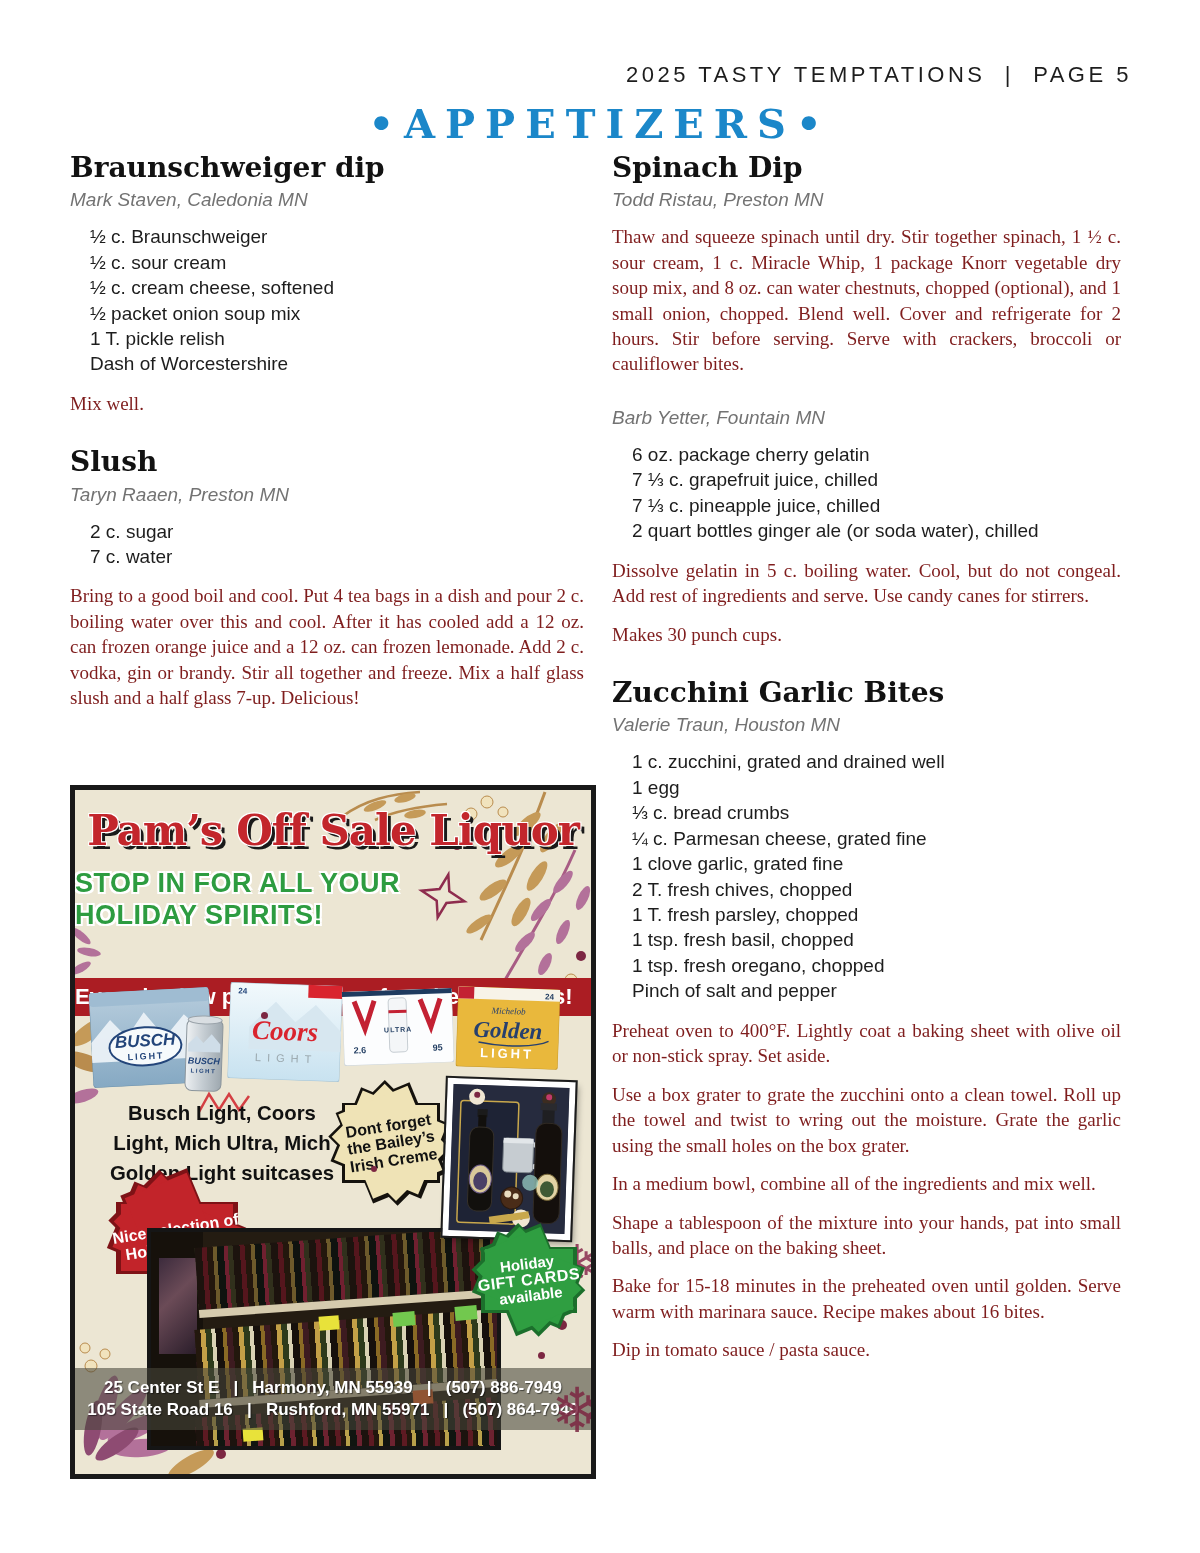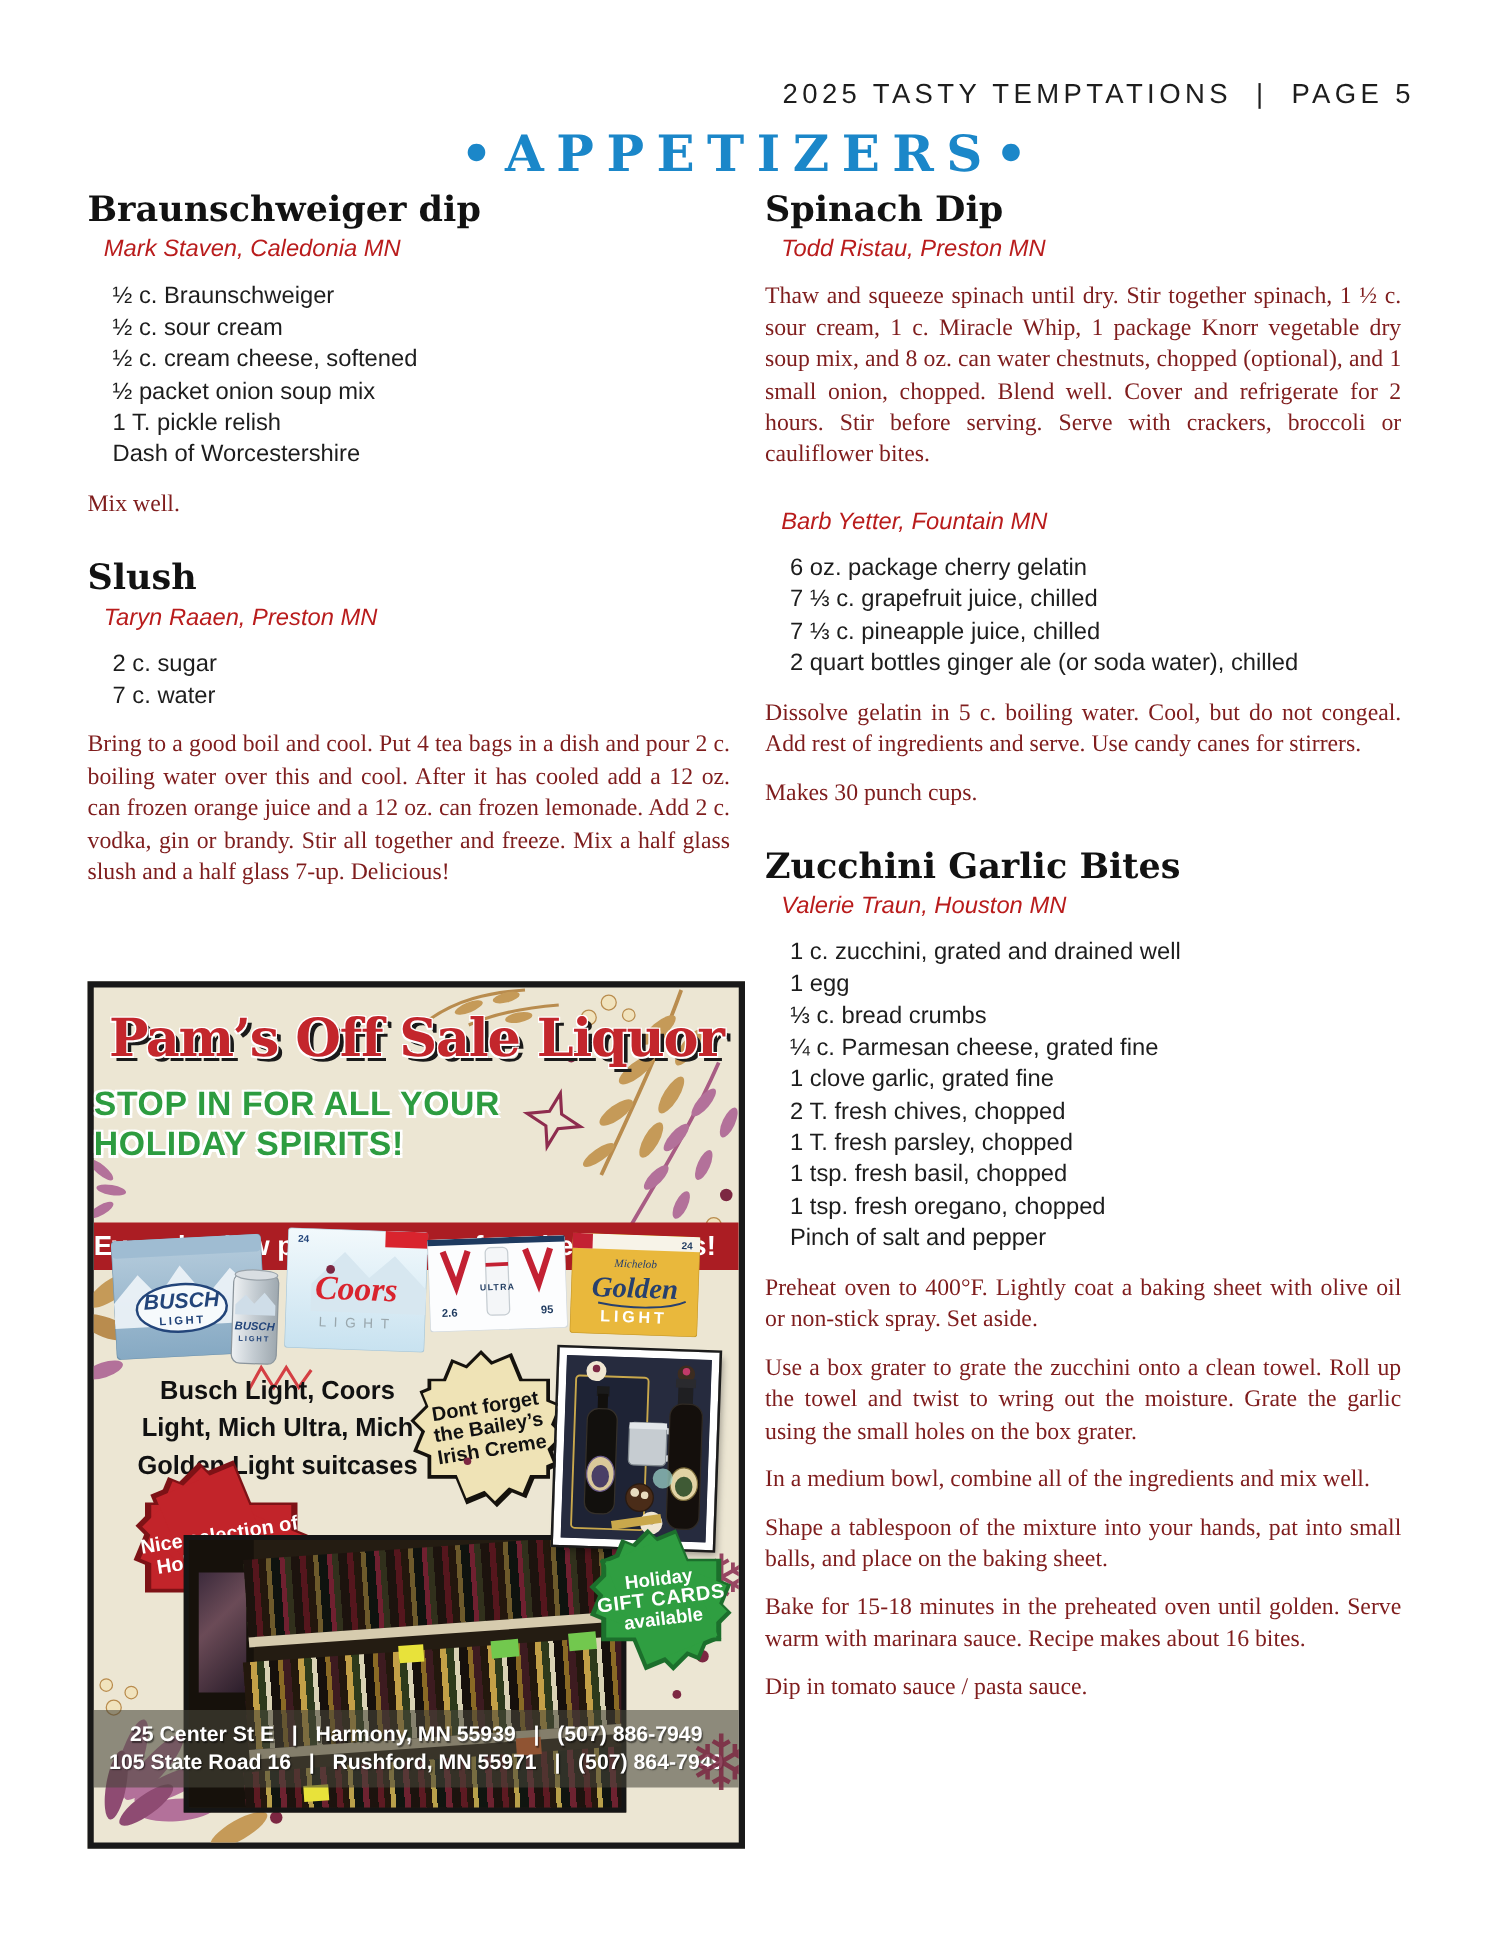--- a/index.html
+++ b/index.html
@@ -12,21 +12,21 @@
      font-family:"DejaVu Serif",serif;font-weight:bold;font-size:40px;letter-spacing:10px;color:#1b87c9;}
 
   
   .col{position:absolute;top:152px;}
   .col-left{left:70px;width:526px;}
   .col-right{left:612px;width:521px;}
 
   .recipe{margin:0;}
   .recipe + .recipe{margin-top:30px;}
   .r-title{font-family:"DejaVu Serif",serif;font-weight:bold;font-size:28px;color:#121212;margin:0 0 5px 0;line-height:1.15;}
-  .r-author{font-style:italic;font-size:19px;color:#b91c1c;margin:0 0 13px 13px;}
+  .r-author{font-style:italic;font-size:19px;color:#737373;margin:0 0 13px 0;}
   .ingredients{list-style:none;margin:0 0 14px 0;padding:0 0 0 20px;font-size:19px;line-height:1.34;color:#1d1d1d;}
   .step{font-size:19px;line-height:1.34;margin:0 12px 13px 0;text-align:justify;color:#7f1d1d;font-family:Liberation Serif, serif;}
   .step:last-child{margin-bottom:0;}
 
   
   .ad{position:relative;margin-top:74px;width:516px;height:684px;border:5px solid #191919;background:#ece6d3;overflow:hidden;}
   .deco{position:absolute;pointer-events:none;}
   .deco-top{top:0;left:0;}
   .deco-bl{left:-4px;bottom:-4px;}
   .deco-left{left:-2px;top:208px;}

